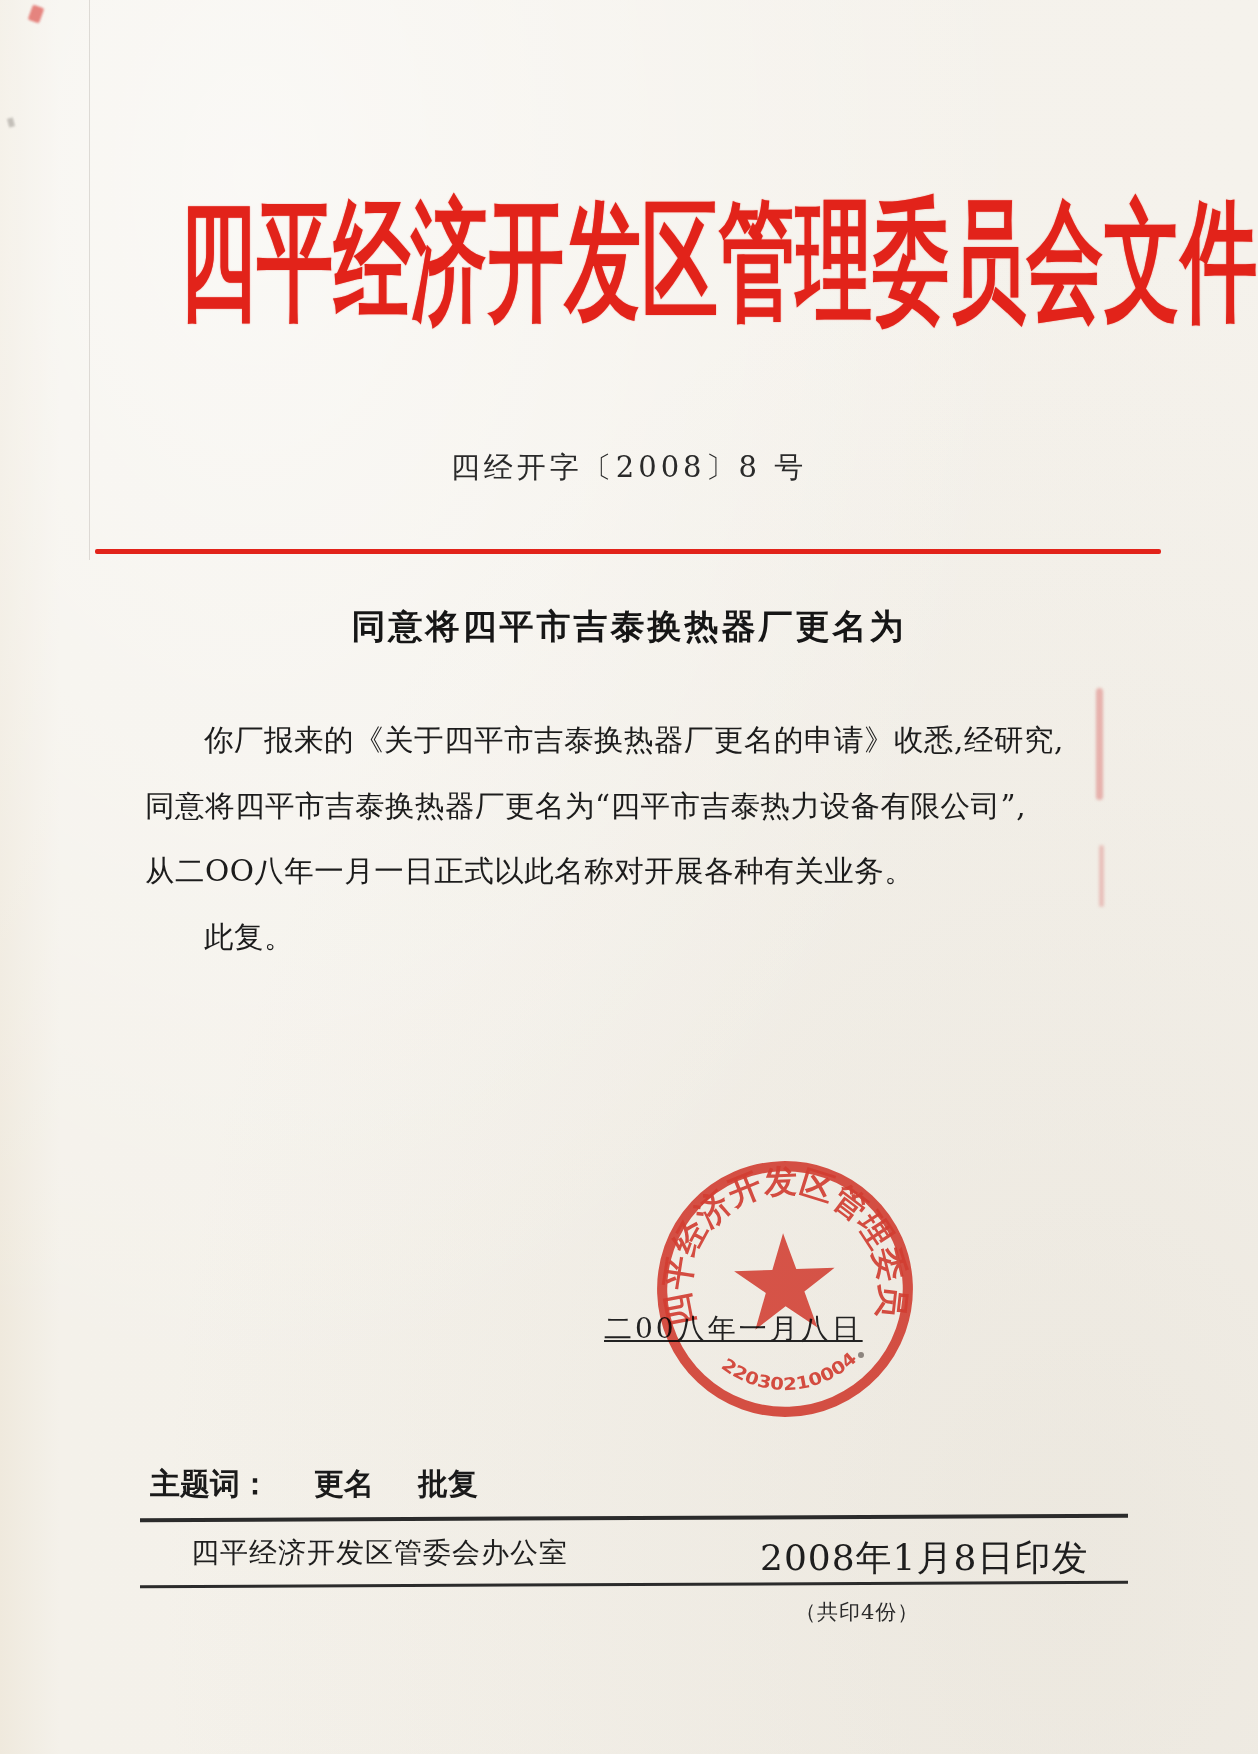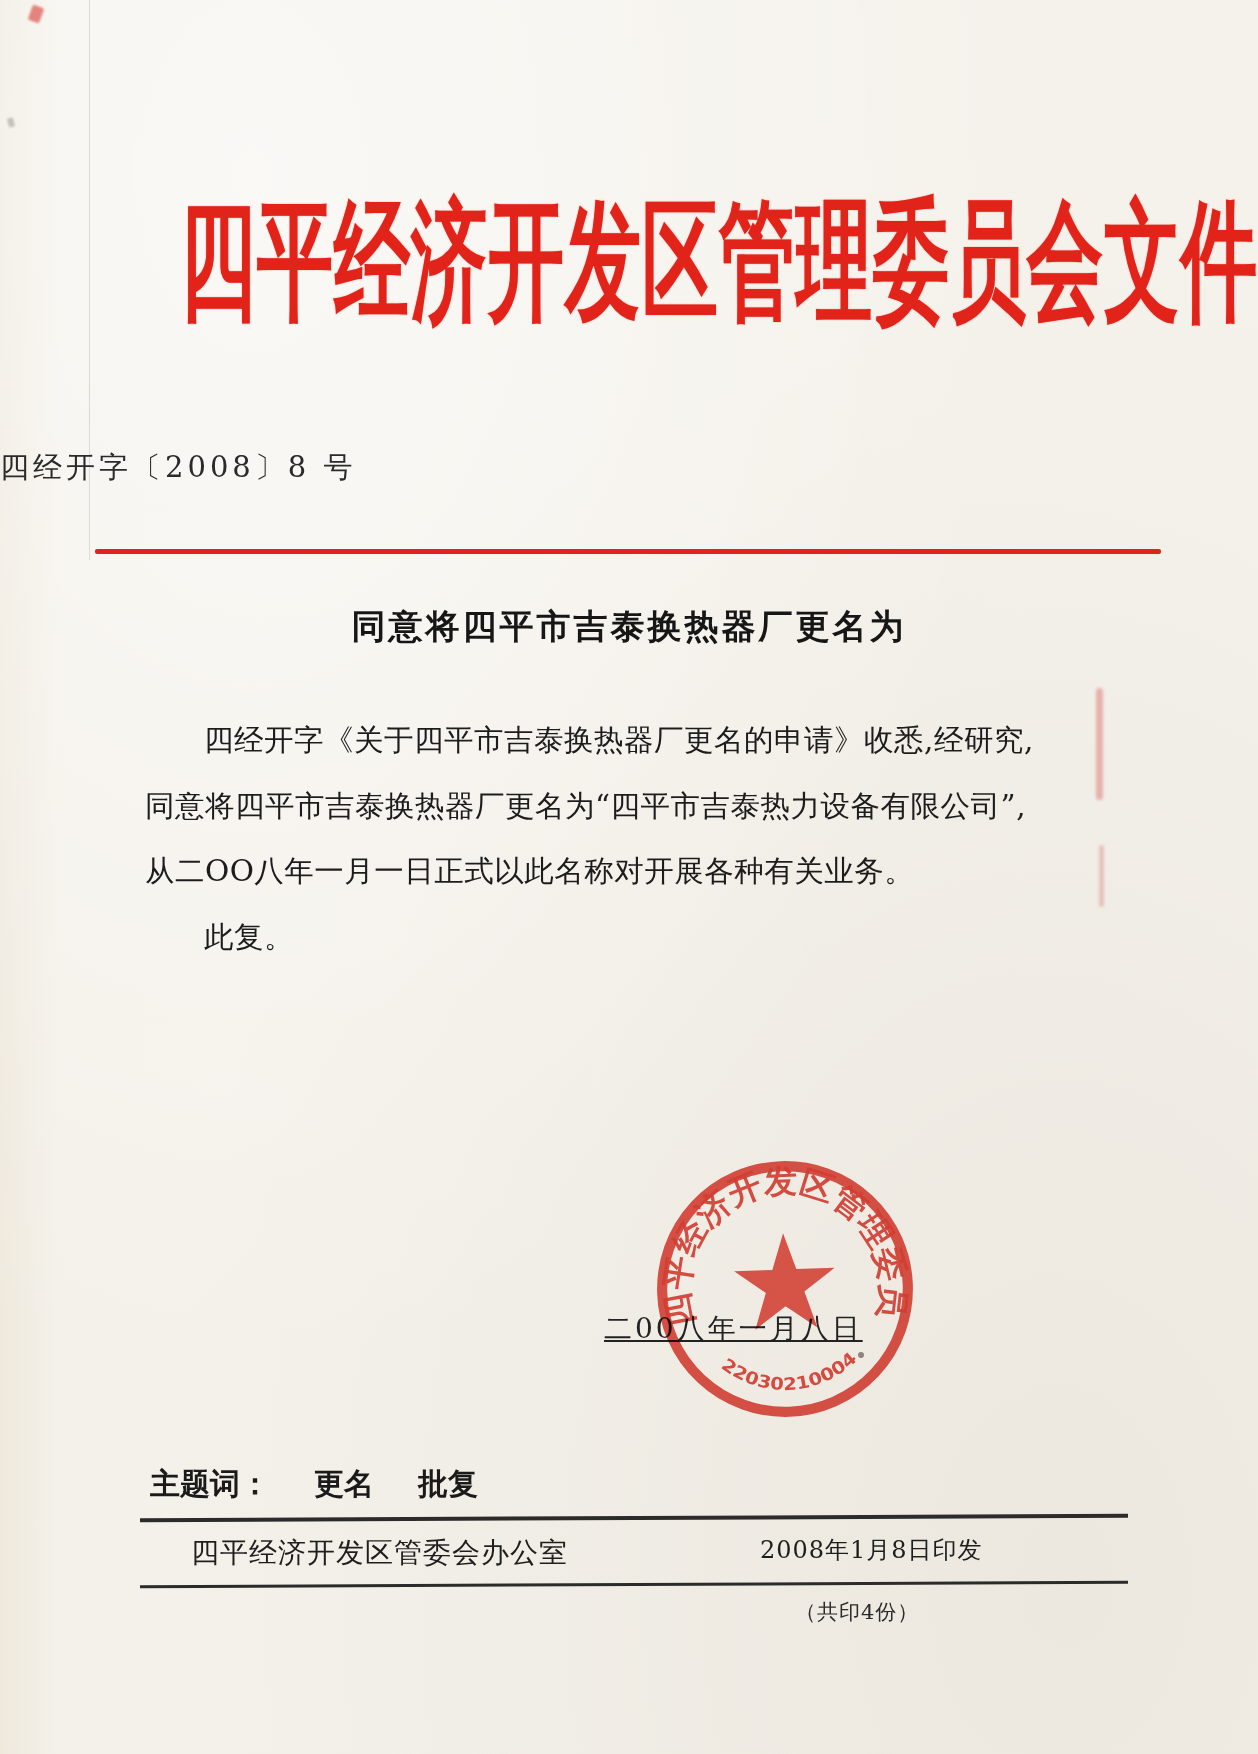--- a/index.html
+++ b/index.html
@@ -24,21 +24,21 @@
     font-weight:bold;white-space:nowrap;
   }
   .masthead .stretch{
     display:inline-block;
     font-size:76px;letter-spacing:1px;
     transform:scale(1.0,1.72);
     transform-origin:center center;
     text-shadow:0 0 1px rgba(226,35,26,.6);
   }
   
-  .docnum{left:0;top:448px;width:100%;text-align:left;font-size:29px;letter-spacing:4px;color:#2a2a2a;}
+  .docnum{left:0;top:448px;width:100%;text-align:center;font-size:29px;letter-spacing:4px;color:#2a2a2a;}
   
   .redrule{left:95px;top:549px;width:1066px;height:5px;background:var(--red-ink,#d62019);border-radius:2px;}
   
   .doctitle{
     left:0;top:604px;width:100%;text-align:center;
     font-family:"DejaVu Sans","Liberation Sans",sans-serif;
     font-weight:bold;font-size:34px;letter-spacing:3px;color:#161616;
   }
   
   .bodyblock{left:145px;top:708px;width:895px;font-size:29.5px;line-height:65.5px;color:#1c1c1c;letter-spacing:.5px;}
@@ -53,21 +53,21 @@
     left:150px;top:1464px;width:700px;
     font-family:"DejaVu Sans","Liberation Sans",sans-serif;
     font-weight:bold;font-size:30px;color:#1a1a1a;white-space:nowrap;
   }
   .subjrow .term{display:inline-block;margin-left:44px;}
   .subjrow .term:first-of-type{margin-left:48px;}
   
   .rule1{left:140px;top:1516px;width:988px;height:4px;background:#2b2b2b;transform:rotate(-.25deg);}
   .rule2{left:140px;top:1583px;width:988px;height:3px;background:#2b2b2b;transform:rotate(-.25deg);}
   .issuer{left:167px;top:1534px;font-size:28px;letter-spacing:1px;color:#1e1e1e;white-space:nowrap;margin-left:24px;}
-  .printdate{left:760px;top:1534px;font-size:24px;letter-spacing:1px;color:#1e1e1e;white-space:nowrap;}
+  .printdate{left:760px;top:1534px;font-size:36px;letter-spacing:1px;color:#1e1e1e;white-space:nowrap;}
   .copies{left:795px;top:1598px;font-size:21px;letter-spacing:1px;color:#2a2a2a;white-space:nowrap;}
   
   .crease{left:89px;top:0;width:1px;height:560px;background:rgba(150,145,135,.28);}
   .speck-a{left:30px;top:6px;width:12px;height:16px;background:rgba(215,40,35,.55);transform:rotate(20deg);border-radius:2px;filter:blur(1px);}
   .speck-b{left:8px;top:118px;width:6px;height:9px;background:rgba(120,115,110,.4);transform:rotate(-15deg);filter:blur(1px);}
   .smudge-a{left:1096px;top:688px;width:7px;height:112px;background:rgba(205,35,35,.30);border-radius:4px;filter:blur(1.5px);}
   .smudge-b{left:1099px;top:845px;width:5px;height:62px;background:rgba(205,35,35,.22);border-radius:4px;filter:blur(1.5px);}
   .dot{left:858px;top:1352px;width:6px;height:6px;background:rgba(60,50,45,.55);border-radius:50%;}
 </style>
 </head>
@@ -86,21 +86,21 @@
     <span class="stretch">四平经济开发区管理委员会文件</span>
   </div>
 
   <div class="abs docnum">四经开字〔2008〕8 号</div>
 
   <div class="abs redrule"></div>
 
   <div class="abs doctitle">同意将四平市吉泰换热器厂更名为</div>
 
   <div class="abs bodyblock">
-    <div class="line indent">四经开字《关于四平市吉泰换热器厂更名的申请》收悉,经研究,</div>
+    <div class="line indent">你厂报来的《关于四平市吉泰换热器厂更名的申请》收悉,经研究,</div>
     <div class="line">同意将四平市吉泰换热器厂更名为“四平市吉泰热力设备有限公司”,</div>
     <div class="line">从二OO八年一月一日正式以此名称对开展各种有关业务。</div>
     <div class="line indent">此复。</div>
   </div>
 
   <div class="abs dateline">二00八年一月八日</div>
 
   <svg class="abs seal" viewBox="0 0 262 262" aria-hidden="true">
     <circle cx="131" cy="131" r="121" fill="none" stroke="#dd3226" stroke-width="10" opacity=".9"></circle>
     <path id="sealTopArc" d="M 41.7 163.5 A 95 95 0 1 1 220.3 163.5" fill="none"></path>

